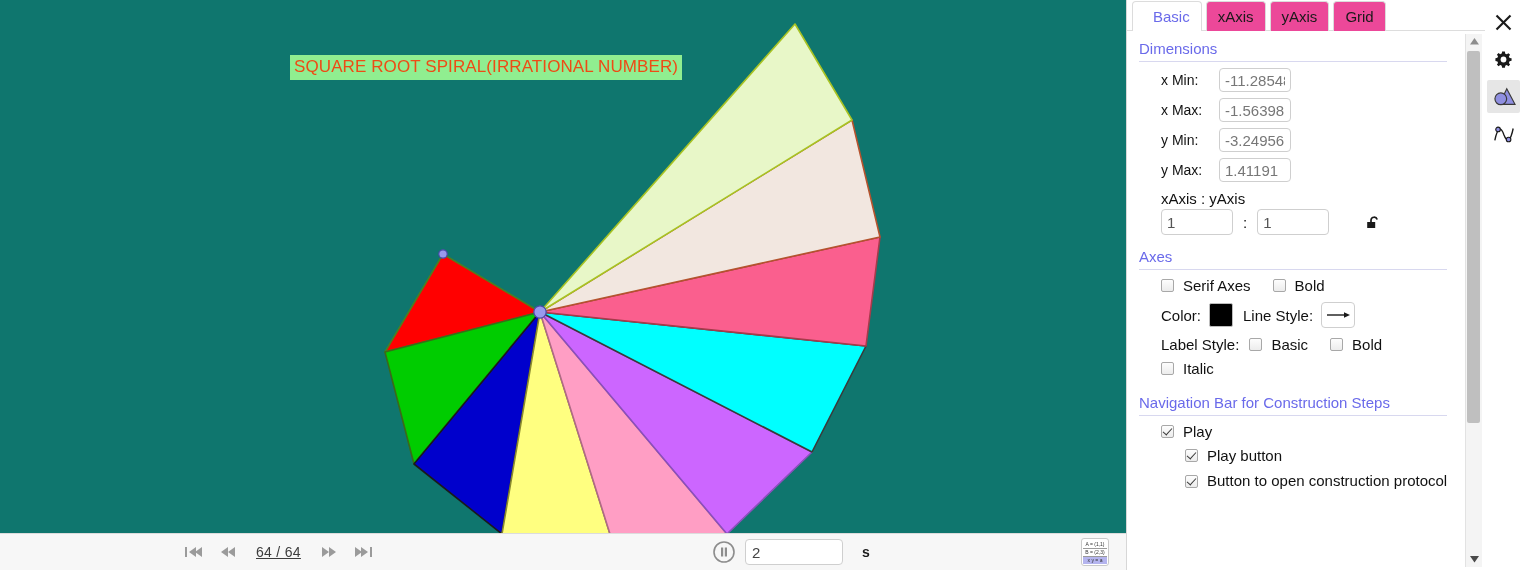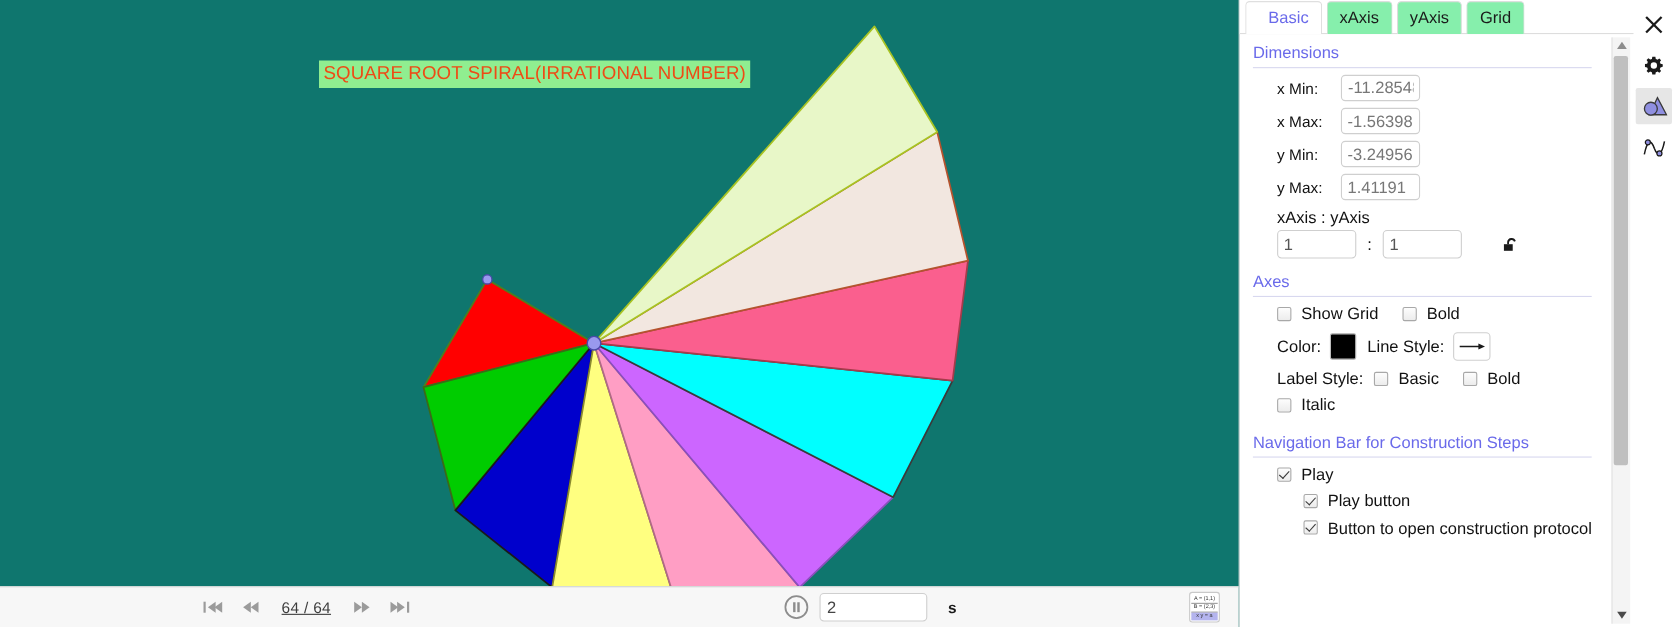--- a/index.html
+++ b/index.html
@@ -144,21 +144,21 @@
     border-bottom: 1px solid #dddddd;
     position: relative;
   }
   .tab {
     font-size: 15px;
     padding: 5px 11px 5px 11px;
     margin-right: 4px;
     border: 1px solid #dcdcdc;
     border-bottom: none;
     border-radius: 4px 4px 0 0;
-    background: #86efac;
+    background: #ec4899;
     color: #1a1a1a;
     cursor: pointer;
     line-height: 19px;
     position: relative;
     top: 1px;
   }
   .tab.active {
     color: #6a6aea;
     border-color: #dcdcdc;
     background: #ffffff;
@@ -447,21 +447,21 @@
               <path d="M6 8 V6 a3.2 3.2 0 0 1 6.2 -0.6" fill="none" stroke="#1a1a1a" stroke-width="1.7"></path>
               <rect x="2.2" y="8" width="8" height="6" fill="#1a1a1a"></rect>
             </svg>
           </span>
         </div>
 
         <div class="section-title">Axes</div>
 
         <div class="check-row">
           <span class="cb"></span>
-          <span class="check-label">Show Grid</span>
+          <span class="check-label">Serif Axes</span>
           <span class="cb gap-left"></span>
           <span class="check-label">Bold</span>
         </div>
 
         <div class="inline-row">
           <span>Color:</span>
           <span id="axis-color-swatch"></span>
           <span>Line Style:</span>
           <span id="line-style-btn">
             <svg width="26" height="12" viewBox="0 0 26 12">
@@ -487,21 +487,21 @@
         <div class="section-title" style="margin-top:12px">Navigation Bar for Construction Steps</div>
 
         <div class="check-row">
           <span class="cb checked"></span>
           <span class="check-label">Play</span>
         </div>
         <div class="check-row indent1">
           <span class="cb checked"></span>
           <span class="check-label">Play button</span>
         </div>
-        <div class="check-row indent1" style="align-items:flex-start">
+        <div class="check-row indent1" style="align-items:center">
           <span class="cb checked" style="margin-top:2px"></span>
           <span class="check-label wrap-label">Button to open construction protocol</span>
         </div>
 
       </div>
 
       <div id="panel-scrollbar">
         <div class="sb-arrow">
           <svg width="9" height="7" viewBox="0 0 9 7">
               <polygon points="4.5,0 9,6.5 0,6.5" fill="#8d8d8d"></polygon>

